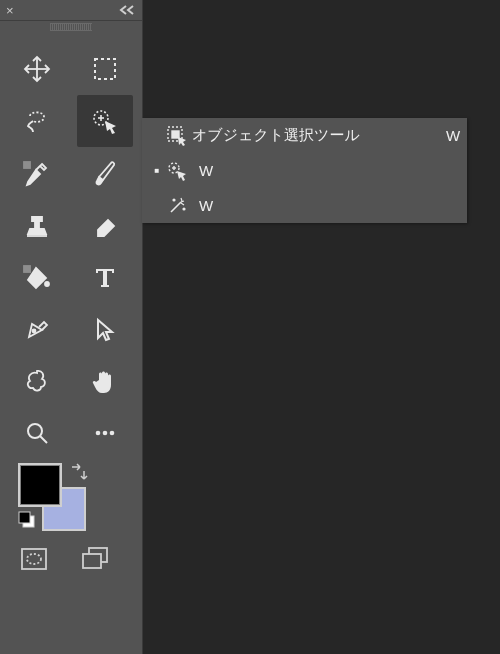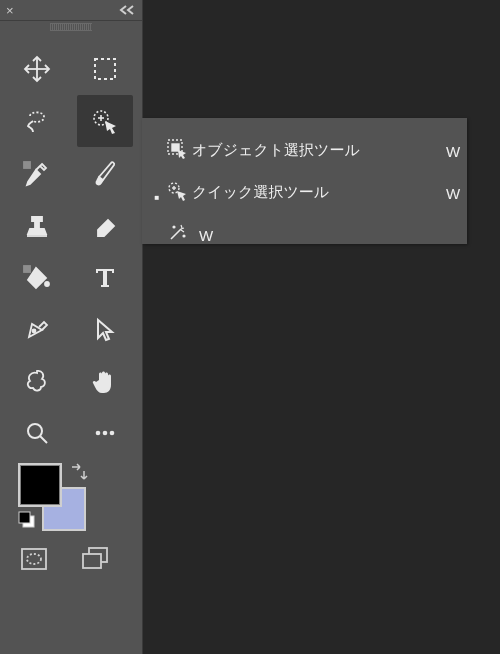--- a/index.html
+++ b/index.html
@@ -134,27 +134,26 @@
     position: absolute;
     left: 142px;
     top: 118px;
     width: 325px;
     background: #535353;
     box-shadow: 1px 1px 3px rgba(0,0,0,0.35);
   }
   .flyout-item {
     height: 35px;
     display:flex;
-    align-items:flex-end;
+    align-items:center;
     padding-left: 10px;
     cursor:pointer;
     font-size: 15px;
     color: #eeeeee;
     position:relative;
-    margin-top:7px;
   }
   .flyout-check {
     width: 10px;
     text-align:center;
     font-size: 8px;
     color: #eee;
   }
   .flyout-icon {
     width: 30px;
     display:flex;
@@ -351,21 +350,20 @@
   <div class="flyout-item">
     <span class="flyout-check">■</span>
     <span class="flyout-icon">
       <svg width="22" height="22" viewBox="0 0 22 22" fill="none" stroke="#e8e8e8" stroke-width="1.4">
         <circle cx="8" cy="8" r="5" stroke-dasharray="2 2"></circle>
         <line x1="6" y1="8" x2="10" y2="8"></line>
           <line x1="8" y1="6" x2="8" y2="10"></line>
         <path d="M11 11 L20 14 L17 16 L19 20 L17 21 L15 17 L13 19 Z" fill="#e8e8e8" stroke="none"></path>
       </svg>
     </span>
-    <span class="flyout-label">クイック選択ツール</span>
     <span class="flyout-shortcut">W</span>
   </div>
   <div class="flyout-item">
     <span class="flyout-check"></span>
     <span class="flyout-icon">
       <svg width="22" height="22" viewBox="0 0 22 22" fill="none" stroke="#e8e8e8" stroke-width="1.6">
         <line x1="5" y1="17" x2="15" y2="7"></line>
         <path d="M15 3 L16 6 M18 6 L15 7 M18 10 L15 8" stroke-width="1.2"></path>
         <circle cx="8" cy="5" r="0.8" fill="#e8e8e8"></circle>
         <circle cx="18" cy="14" r="0.8" fill="#e8e8e8"></circle>

